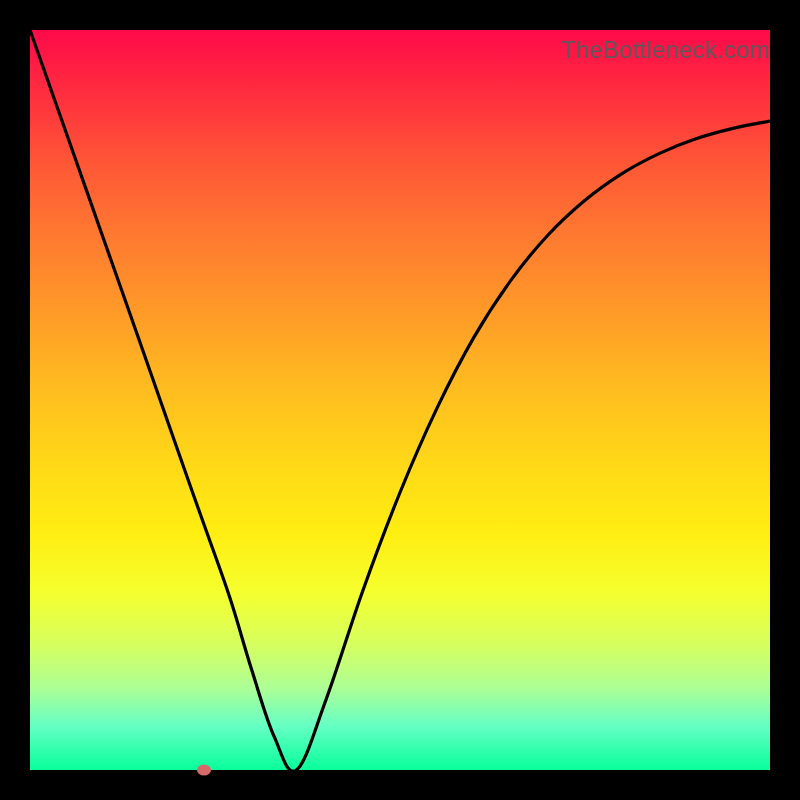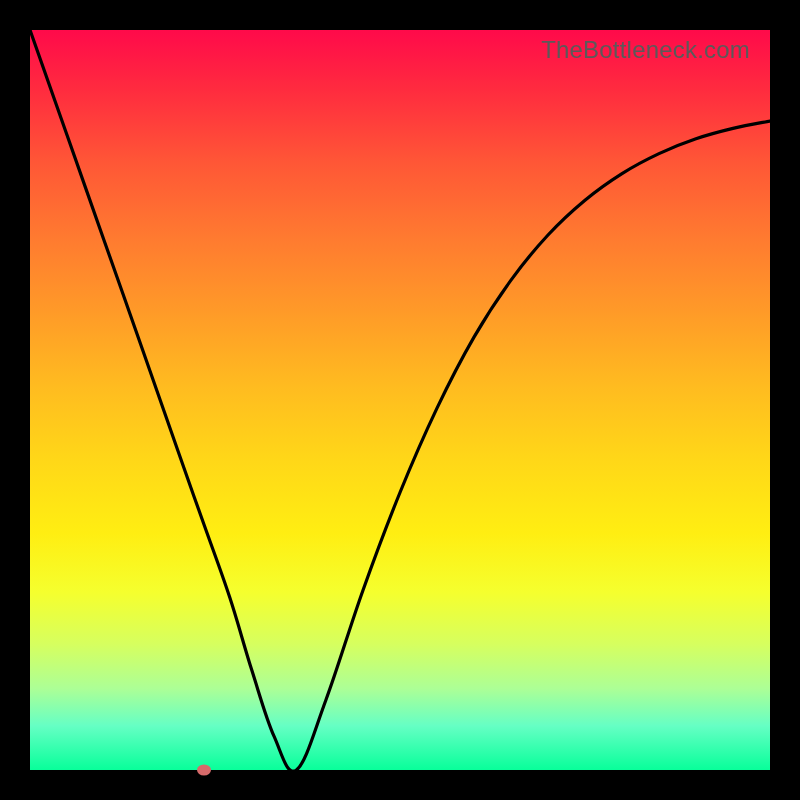--- a/index.html
+++ b/index.html
@@ -29,21 +29,21 @@
       #f5ff2e 76%,
       #d6ff5f 83%,
       #acff96 89%,
       #66ffc4 94%,
       #08ff9a 100%
     );
   }
   .watermark {
     position: absolute;
     top: 6px;
-    right: 20px;
+    right: 0;
     color: #5a5a5a;
     font-size: 24px;
     font-weight: 500;
     letter-spacing: 0.2px;
     user-select: none;
   }
   svg.curve {
     position: absolute;
     left: 0;
     top: 0;

